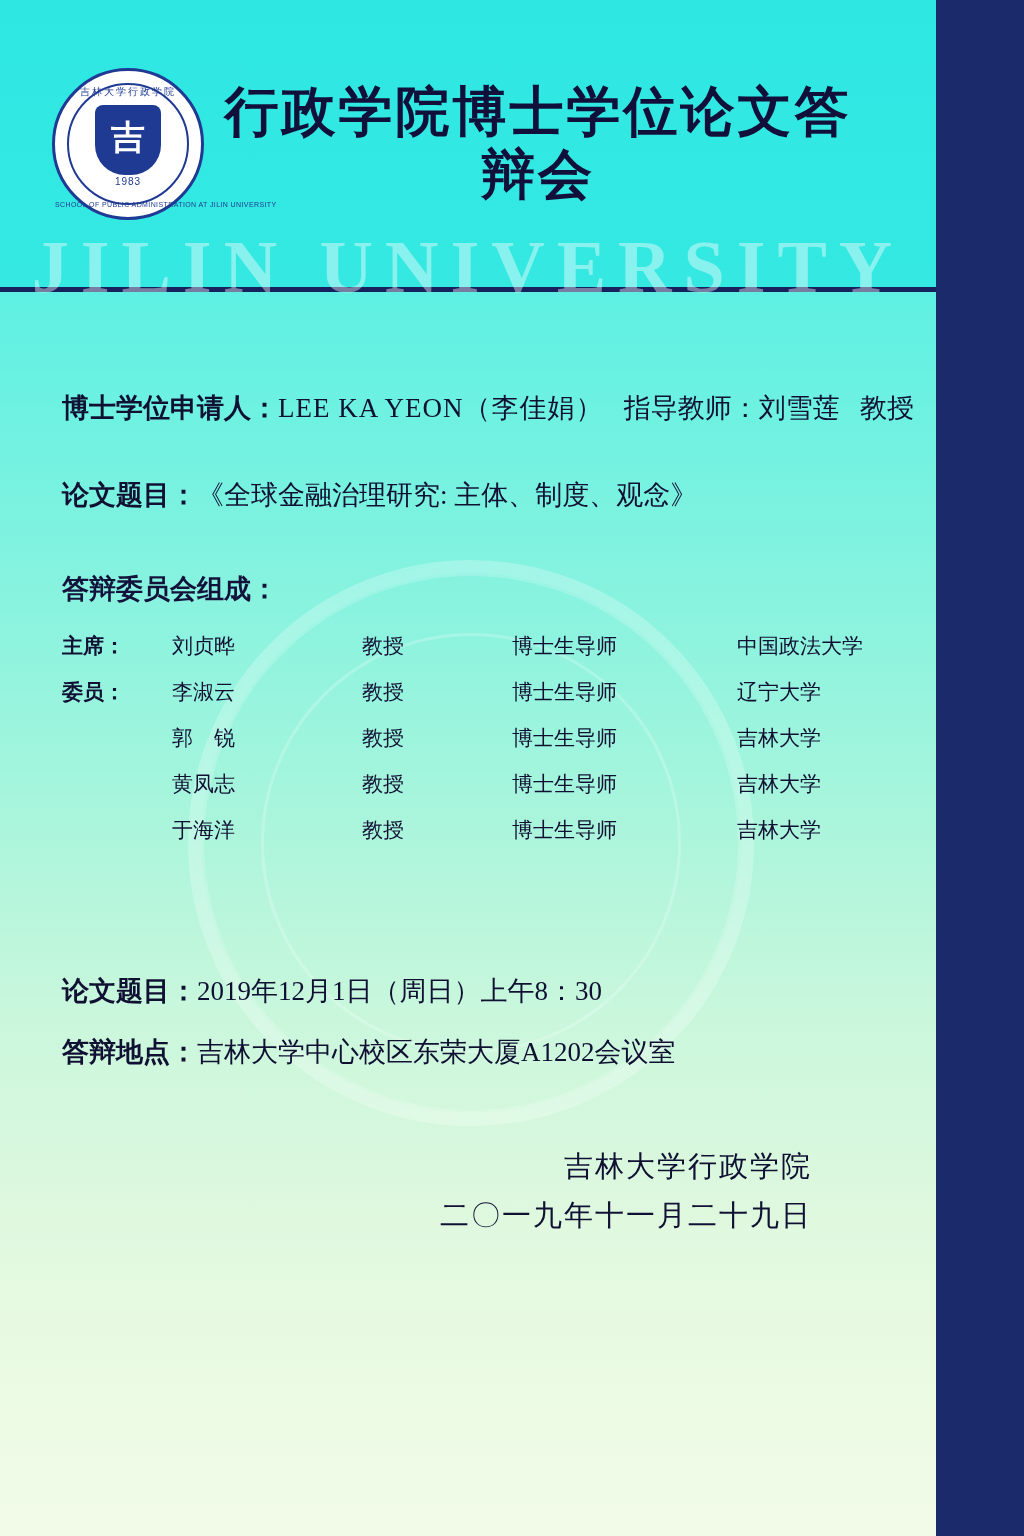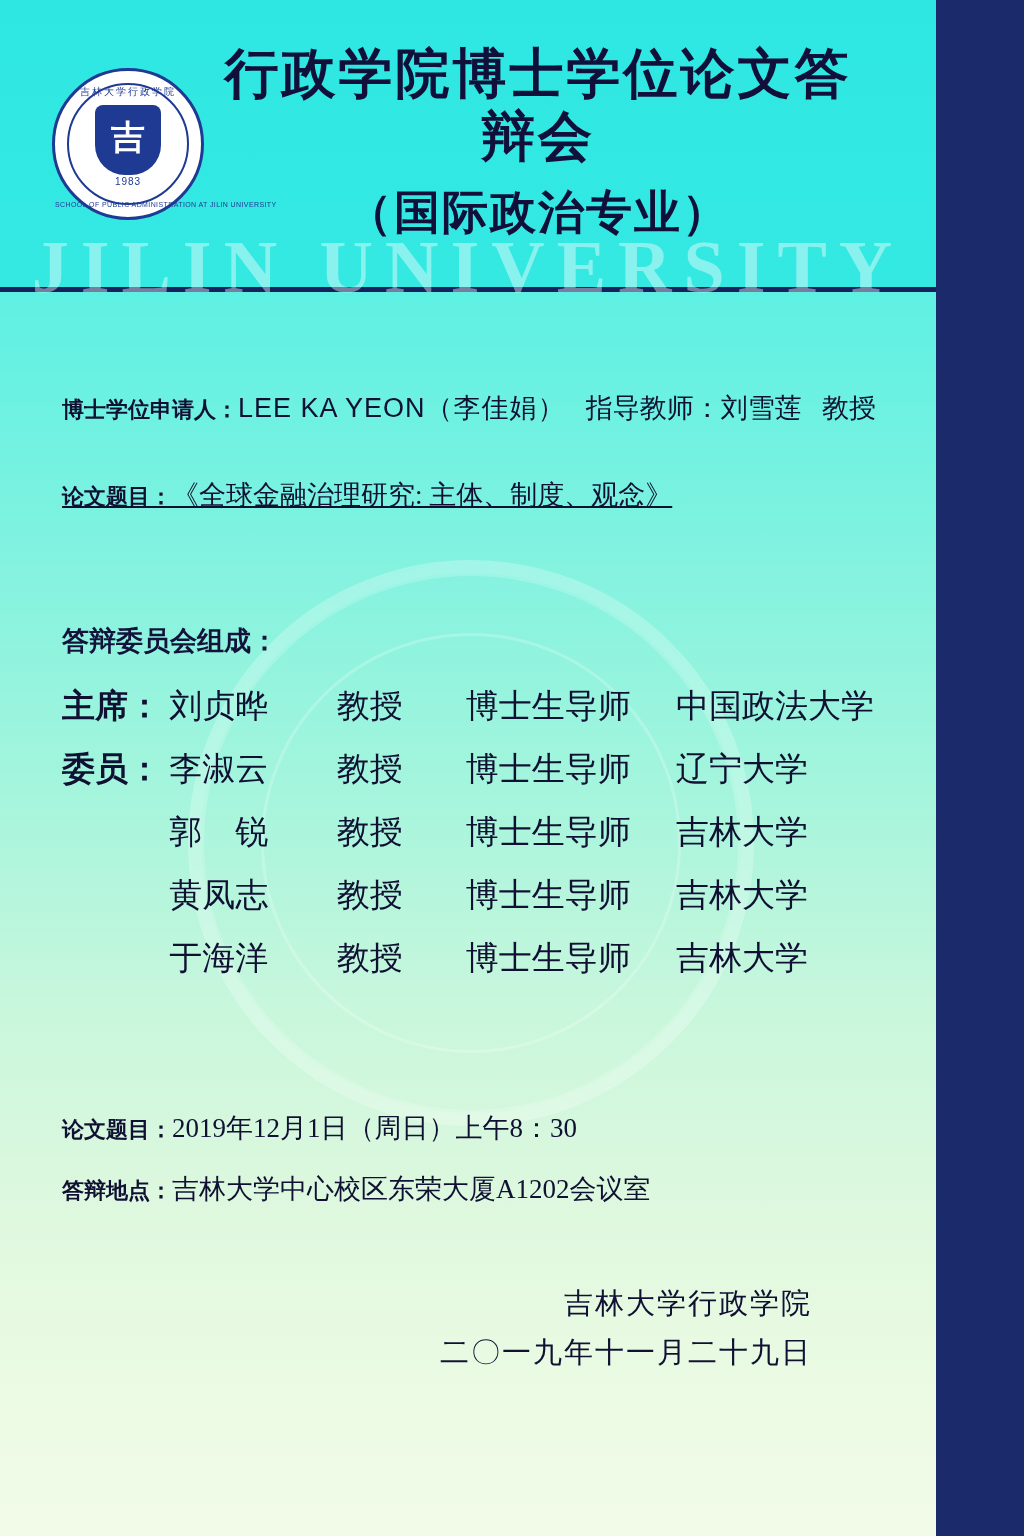--- a/index.html
+++ b/index.html
@@ -173,43 +173,43 @@
   }
 
   .line {
     font-size: 27px;
     line-height: 1.5;
     color: #101033;
     white-space: nowrap;
   }
   .lbl {
     font-weight: bold;
-    font-size: 22px;
+    font-size: 27px;
   }
   .val-latin {
-    font-family: Liberation Sans, sans-serif;
+    font-family: Liberation Serif, serif;
     letter-spacing: 1px;
     text-align: right;
   }
 
   .applicant-row { margin-bottom: 46px; }
-  .thesis-row { margin-bottom: 108px; text-decoration: underline; }
+  .thesis-row { margin-bottom: 56px; }
 
   .committee-heading {
     font-size: 27px;
     font-weight: bold;
     margin-bottom: 16px;
   }
 
   table.committee {
     border-collapse: collapse;
     margin-left: 0;
   }
   table.committee td {
-    font-size: 33px;
+    font-size: 21px;
     padding: 9px 0;
     color: #101033;
     vertical-align: baseline;
     white-space: nowrap;
   }
   td.role {
     font-weight: bold;
     width: 110px;
   }
   td.name {
@@ -251,21 +251,20 @@
       <div class="ring-inner"></div>
       <div class="cn-top">吉林大学行政学院</div>
       <div class="shield">
         <div class="shield-glyph">吉</div>
       </div>
       <div class="year">1983</div>
       <div class="en-bottom">SCHOOL OF PUBLIC ADMINISTRATION AT JILIN UNIVERSITY</div>
     </div>
     <div class="header-titles">
       <div class="title-main">行政学院博士学位论文答辩会</div>
-      <div class="title-sub">（国际政治专业）</div>
     </div>
   </div>
 
   <div class="watermark"></div>
   <div class="watermark-text">JILIN UNIVERSITY</div>
 
   <div class="content">
 
     <div class="line applicant-row">
       <span class="lbl">博士学位申请人：</span><span class="val-latin">LEE KA YEON（李佳娟）</span>&nbsp;&nbsp;&nbsp;<span>指导教师：</span><span>刘雪莲</span>&nbsp;&nbsp;&nbsp;<span>教授</span>

